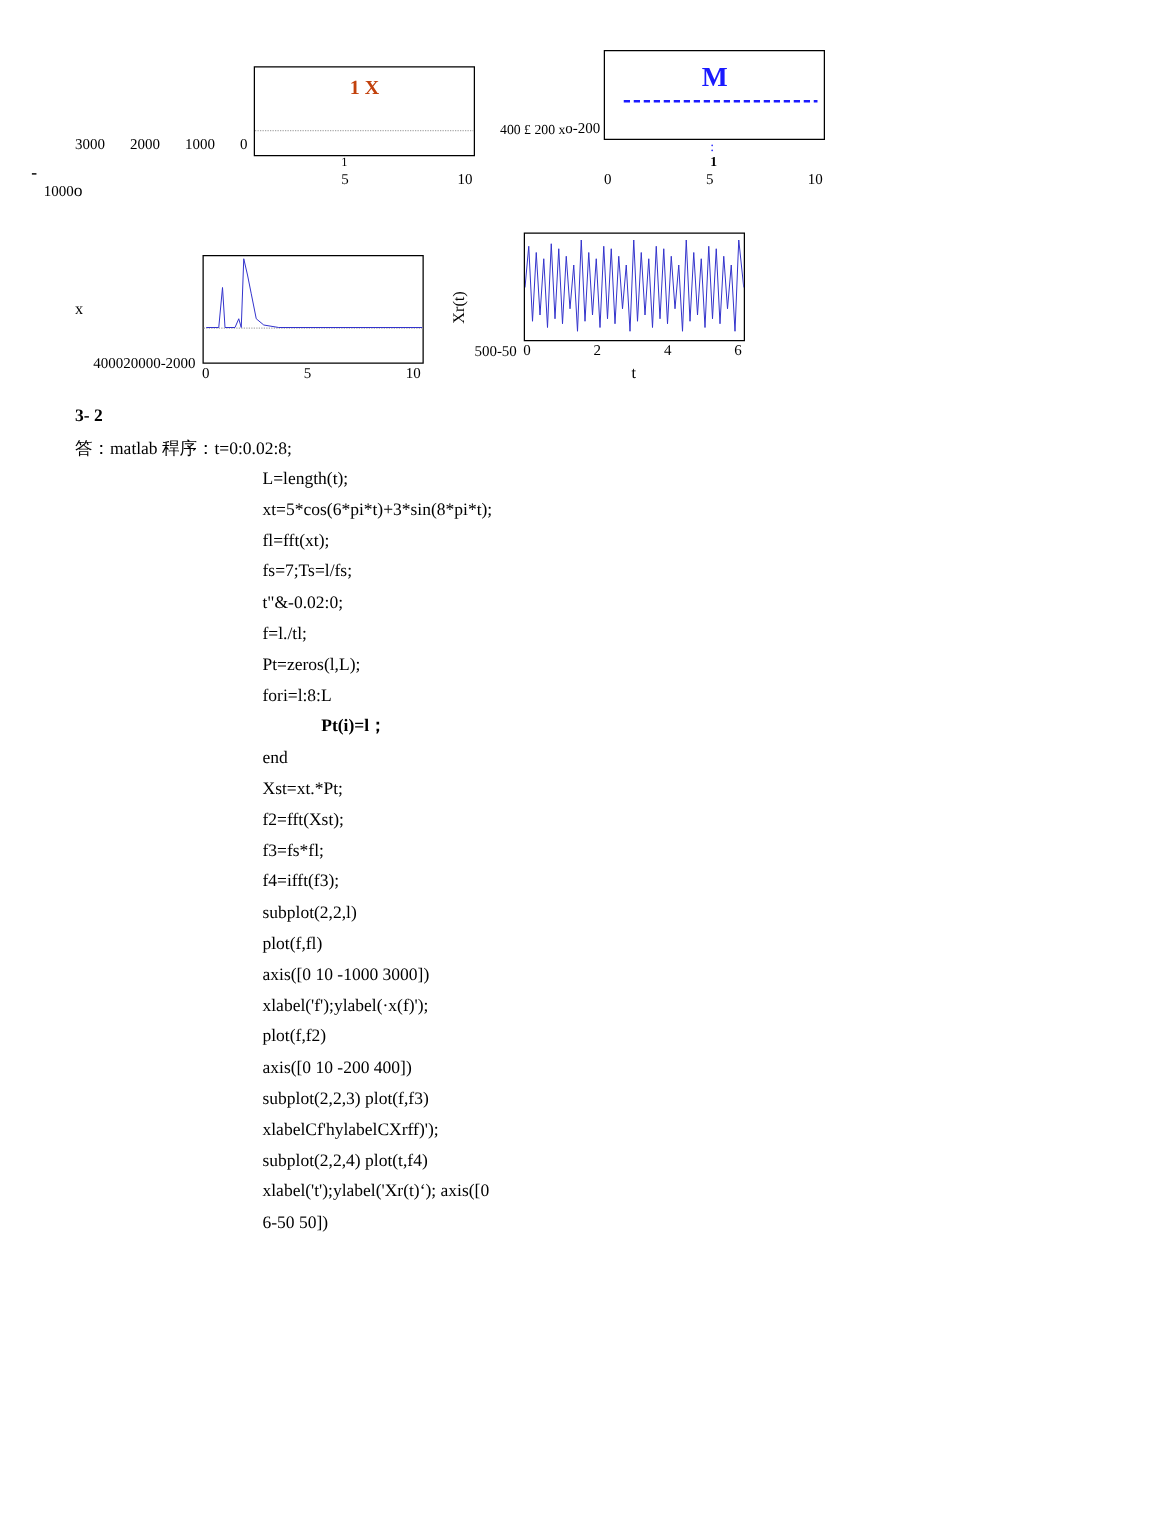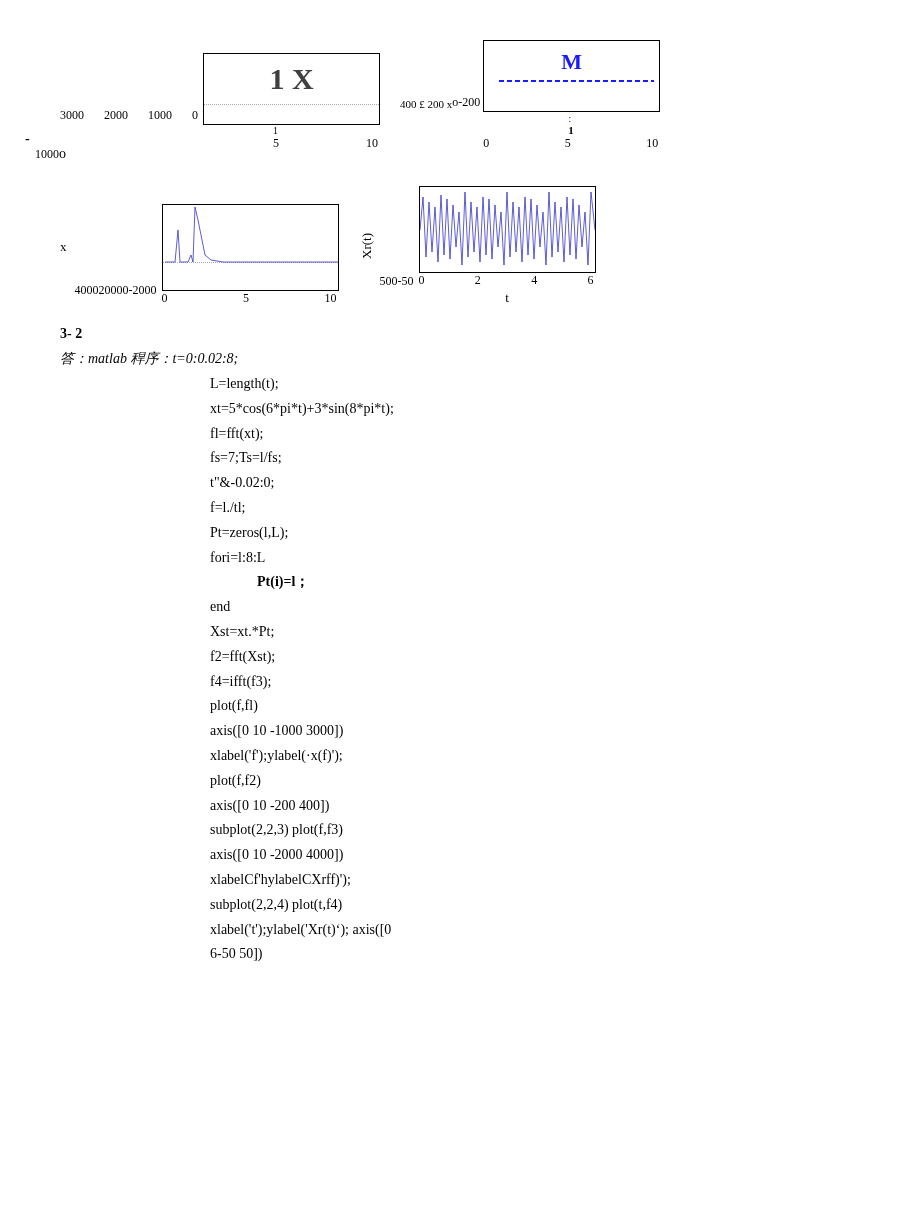--- a/index.html
+++ b/index.html
@@ -37,22 +37,22 @@
   display: flex;
   justify-content: space-between;
   font-size: 12px;
 }
 .plot-area {
   border: 1px solid #000;
   position: relative;
   background: #fff;
 }
 .chart1-title {
-  color: #404040;
-  font-size: 30px;
+  color: #c2410c;
+  font-size: 16px;
   font-weight: bold;
   position: absolute;
   top: 8px;
   left: 50%;
   transform: translateX(-50%);
 }
 .chart2-title {
   color: #1a1aff;
   font-size: 22px;
   font-weight: bold;
@@ -89,21 +89,20 @@
   font-size: 13px;
   margin-top: 2px;
 }
 .question-label {
   font-weight: bold;
   margin-top: 15px;
   margin-bottom: 8px;
 }
 .answer-line {
   margin-bottom: 4px;
-  font-style: italic;
 }
 .code-block {
   margin-left: 150px;
   line-height: 1.7;
 }
 .code-block div {
   margin-bottom: 1px;
 }
 .indent1 {
   margin-left: 47px;
@@ -234,25 +233,26 @@
   <div>fl=fft(xt);</div>
   <div>fs=7;Ts=l/fs;</div>
   <div>t"&amp;-0.02:0;</div>
   <div>f=l./tl;</div>
   <div>Pt=zeros(l,L);</div>
   <div>fori=l:8:L</div>
   <div class="indent1">Pt(i)=l；</div>
   <div>end</div>
   <div>Xst=xt.*Pt;</div>
   <div>f2=fft(Xst);</div>
+  <div>f3=fs*fl;</div>
   <div>f4=ifft(f3);</div>
+  <div>subplot(2,2,l)</div>
   <div>plot(f,fl)</div>
   <div>axis([0 10 -1000 3000])</div>
   <div>xlabel('f');ylabel(·x(f)');</div>
   <div>plot(f,f2)</div>
   <div>axis([0 10 -200 400])</div>
   <div>subplot(2,2,3) plot(f,f3)</div>
-  <div>axis([0 10 -2000 4000])</div>
   <div>xlabelCf'hylabelCXrff)');</div>
   <div>subplot(2,2,4) plot(t,f4)</div>
   <div>xlabel('t');ylabel('Xr(t)‘); axis([0</div>
   <div>6-50 50])</div>
 </div>
 
 </body></html>

